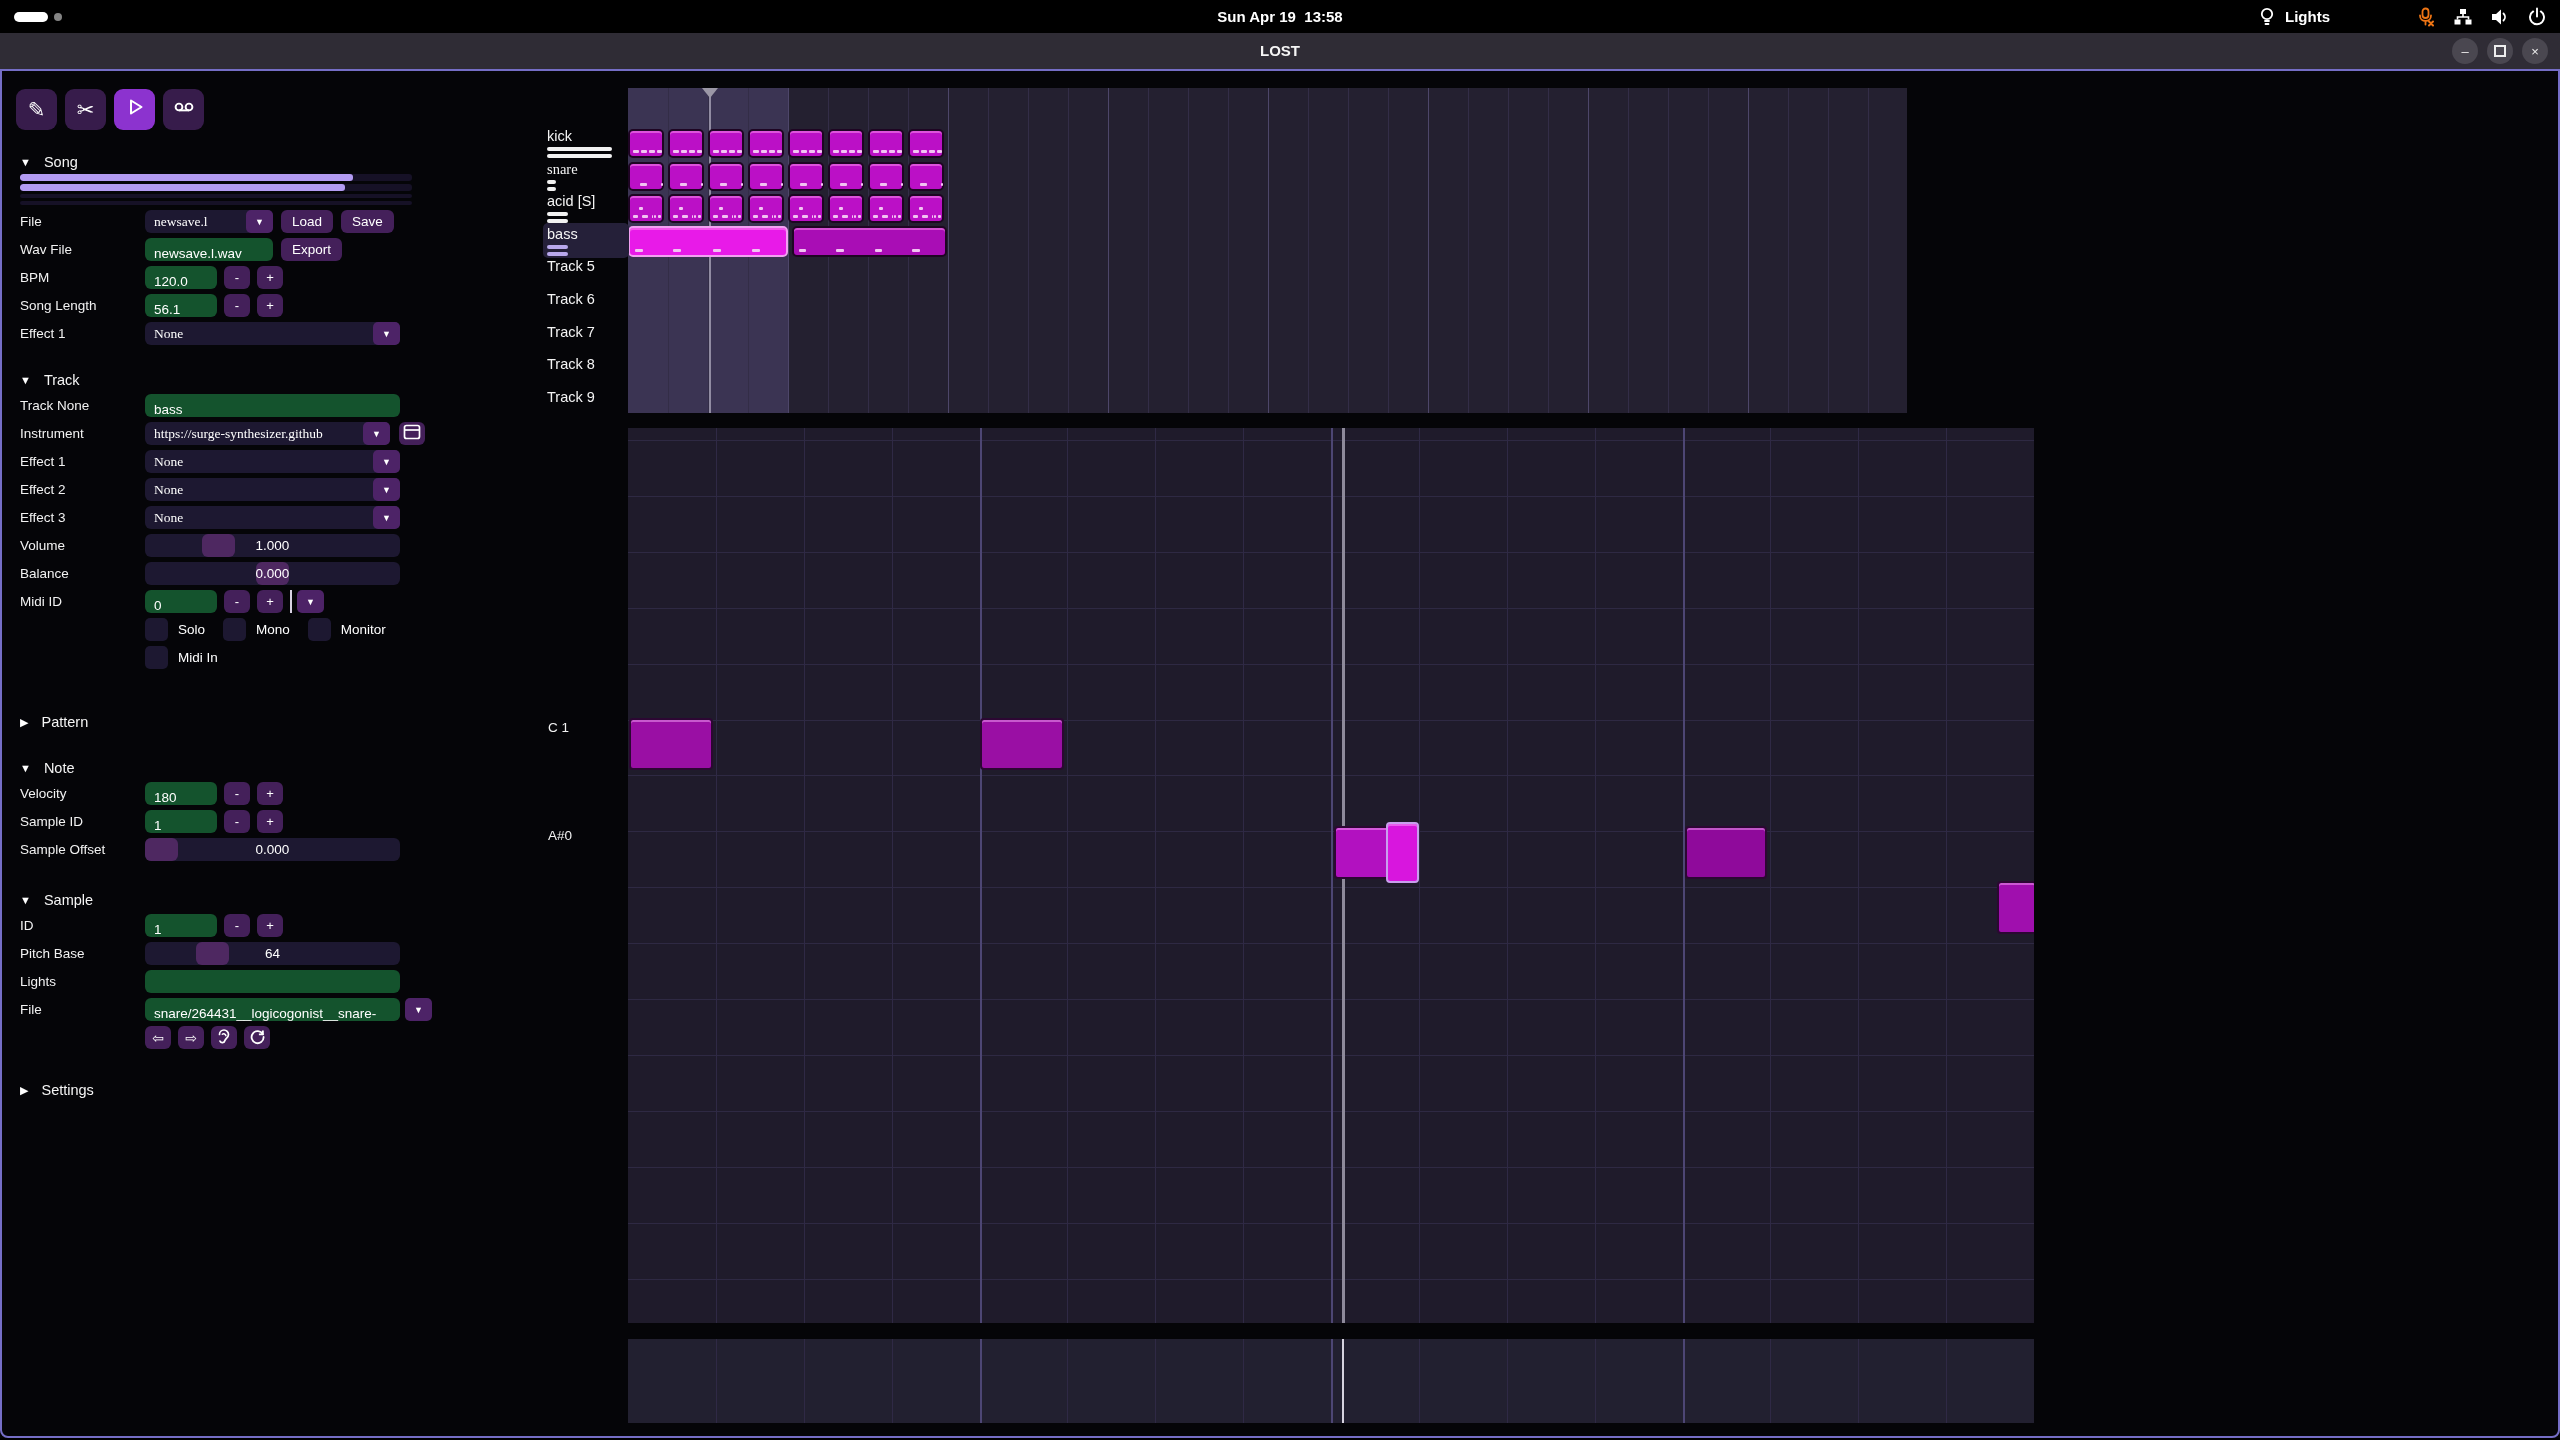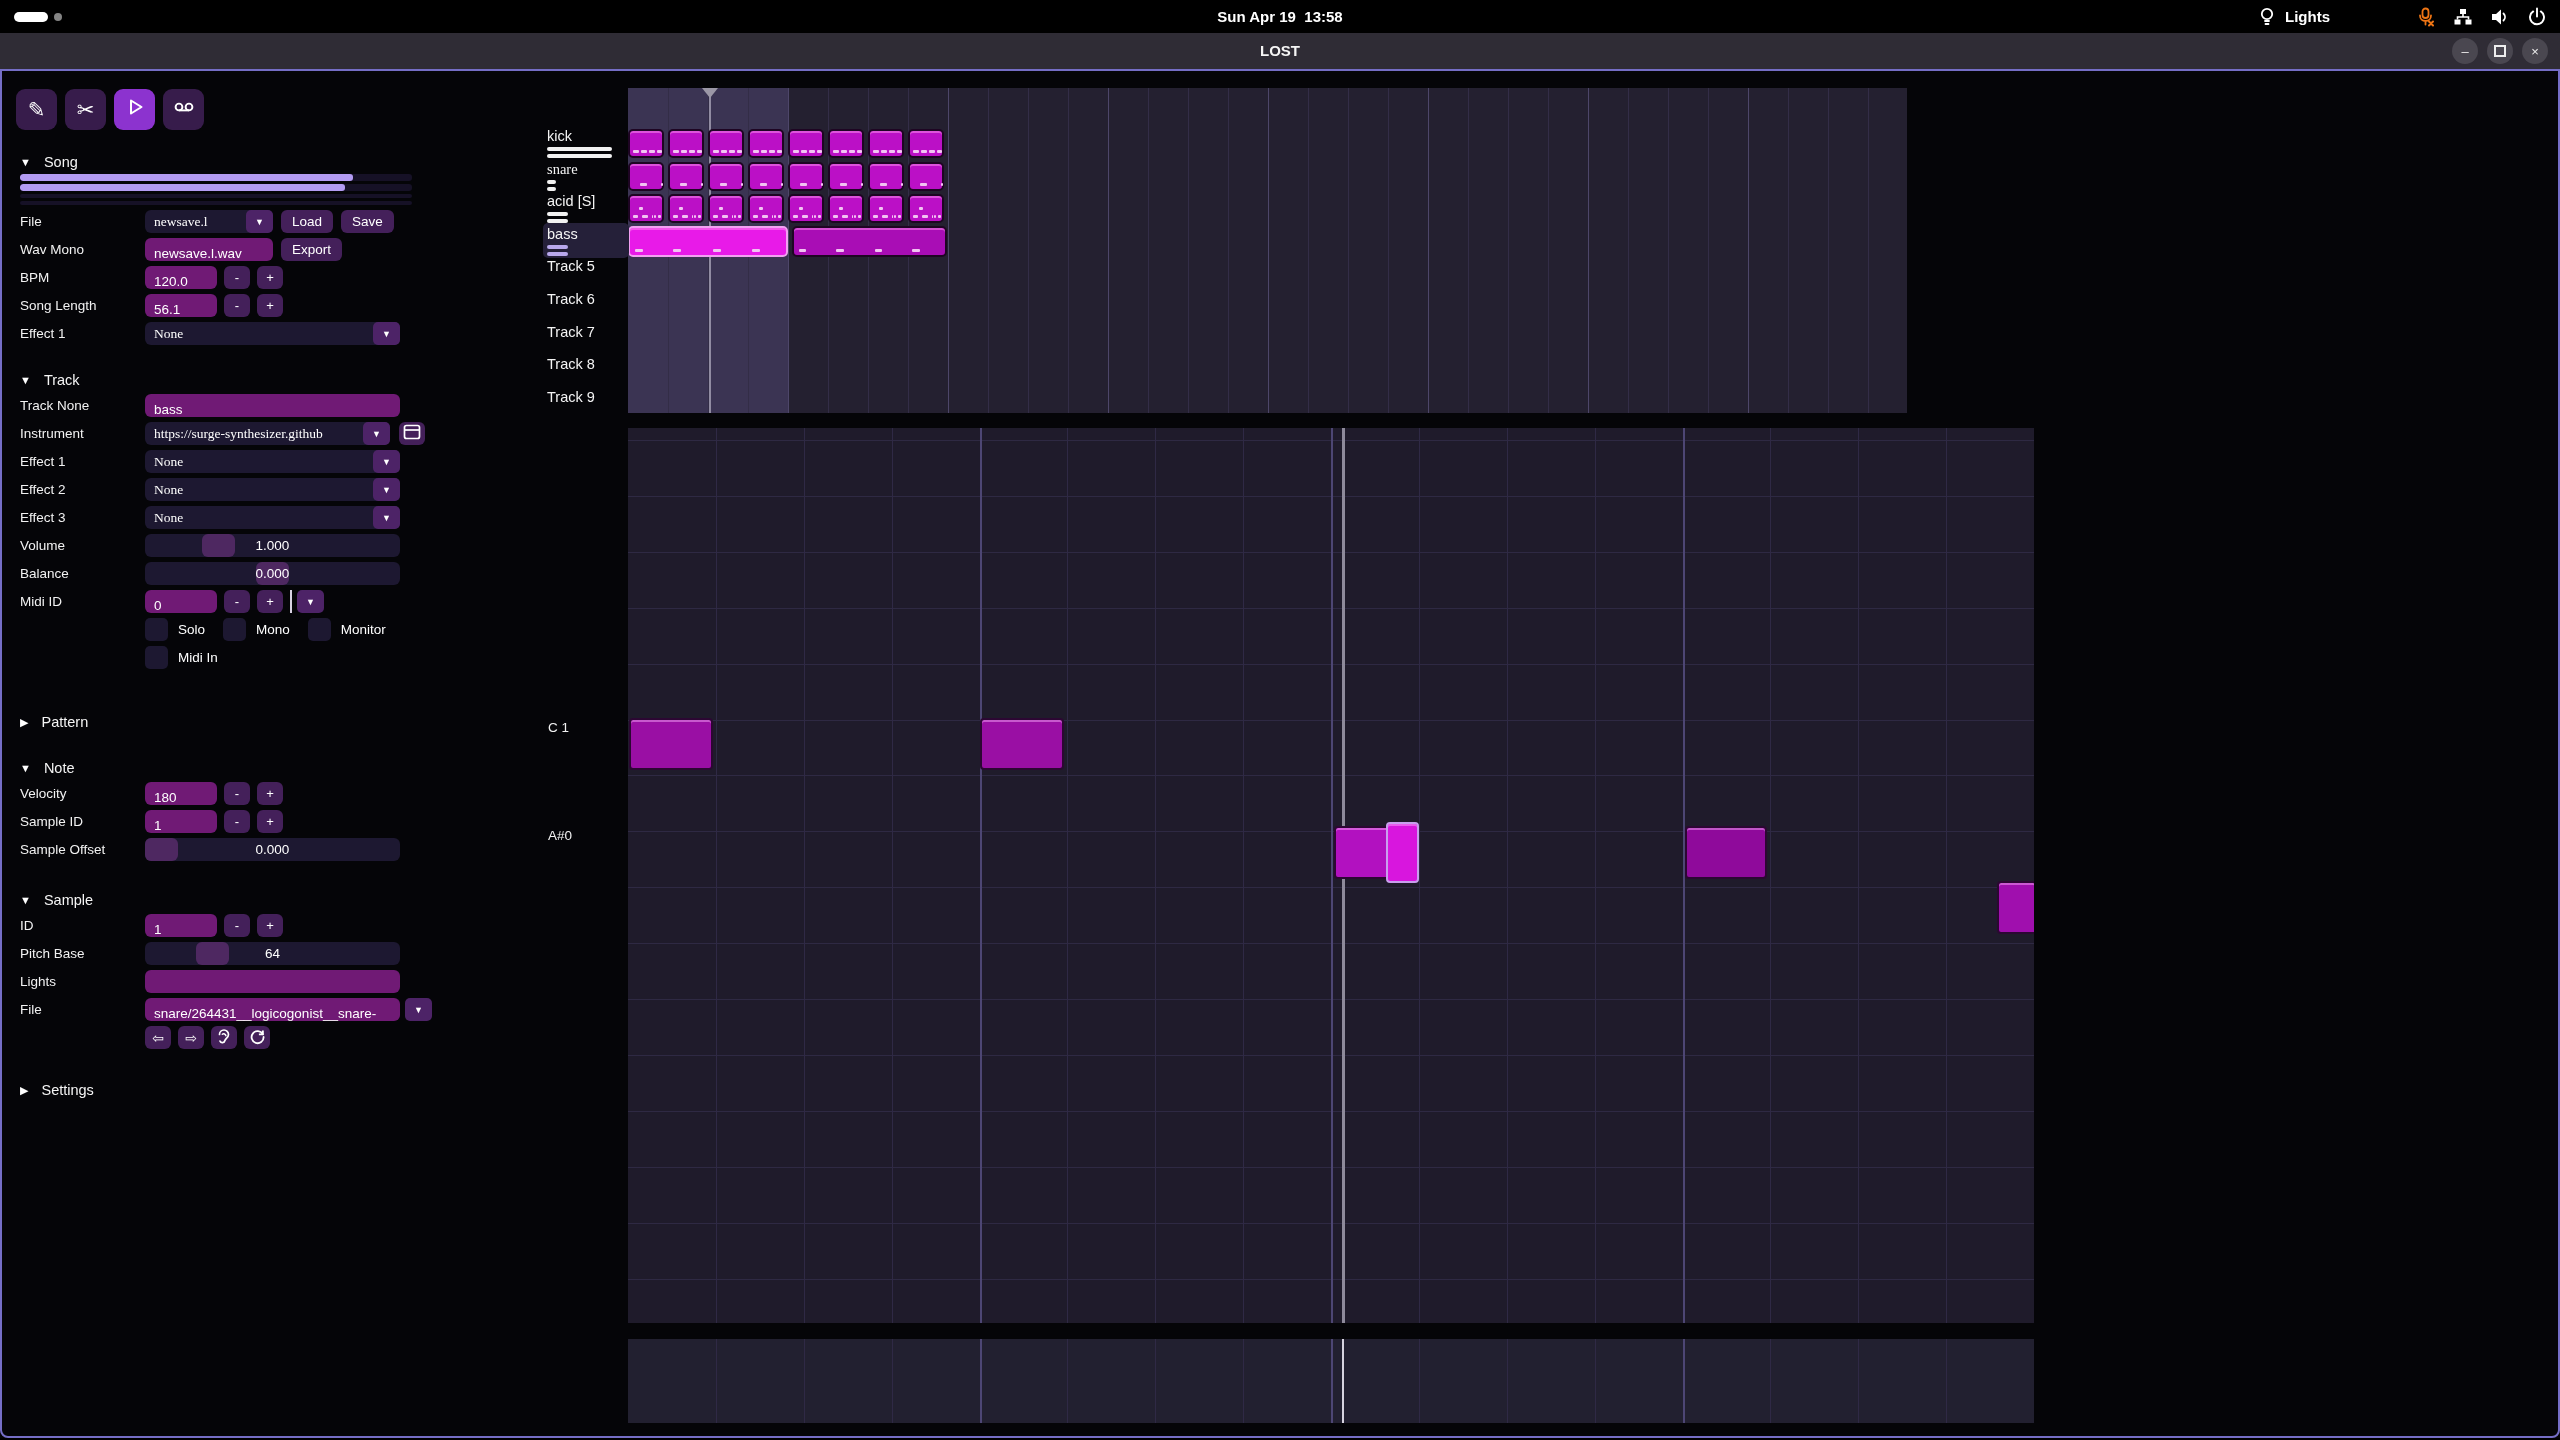--- a/index.html
+++ b/index.html
@@ -29,21 +29,21 @@
   .toolbar{position:absolute;left:16px;top:20px;display:flex;gap:8px;}
   .tool{width:41px;height:41px;border-radius:9px;background:#371c4b;display:flex;align-items:center;
         justify-content:center;font-size:21px;color:#fff;}
   .tool.active{background:#8c33cf;}
   
   .panel{position:absolute;left:20px;top:84px;width:420px;}
   .sec-head{display:flex;align-items:center;gap:13px;font-size:14.5px;height:18px;color:#f5f5f5;}
   .tri{font-size:11px;color:#fff;}
   .row{display:flex;align-items:center;height:23px;margin-top:5px;}
   .lab{width:125px;flex:none;font-size:13.5px;color:#f2f2f2;}
-  .field{background:#701a75;border-radius:6px;height:23px;line-height:23px;padding:4px 9px;font-size:13.5px;
+  .field{background:#14532d;border-radius:6px;height:23px;line-height:23px;padding:4px 9px;font-size:13.5px;
          color:#fff;box-sizing:border-box;overflow:hidden;white-space:nowrap;}
   .w128{width:128px;flex:none;} .w72{width:72px;flex:none;} .w255{width:255px;flex:none;} .w245{width:245px;flex:none;}
   .dd{display:flex;background:#1d1831;border-radius:6px;height:23px;align-items:center;}
   .dd .val{flex:1;padding:0 9px;font-size:13.5px;overflow:hidden;white-space:nowrap;font-family:Liberation Serif, serif;}
   .arrowbox{width:27px;height:23px;background:#4d2367;border-radius:5px;display:flex;align-items:center;
             justify-content:center;font-size:9px;color:#fff;flex:none;}
   .btn{background:#44205a;border-radius:6px;height:23px;line-height:23px;padding:0 11px;font-size:13.5px;
        margin-left:8px;color:#fff;}
   .sq{width:26px;padding:0;text-align:center;margin-left:7px;flex:none;font-size:13px;}
   .slider{position:relative;width:255px;height:23px;background:#1d1831;border-radius:6px;flex:none;}
@@ -186,21 +186,21 @@
     <div class="row">
       <span class="lab">File</span>
       <div class="dd w128">
         <span class="val">newsave.l</span>
         <span class="arrowbox">▼</span>
       </div>
       <span class="btn">Load</span>
       <span class="btn">Save</span>
     </div>
     <div class="row">
-      <span class="lab">Wav Mono</span>
+      <span class="lab">Wav File</span>
       <div class="field w128">newsave.l.wav</div>
       <span class="btn">Export</span>
     </div>
     <div class="row">
       <span class="lab">BPM</span>
       <div class="field w72">120.0</div>
       <span class="btn sq">-</span>
       <span class="btn sq">+</span>
     </div>
     <div class="row">

